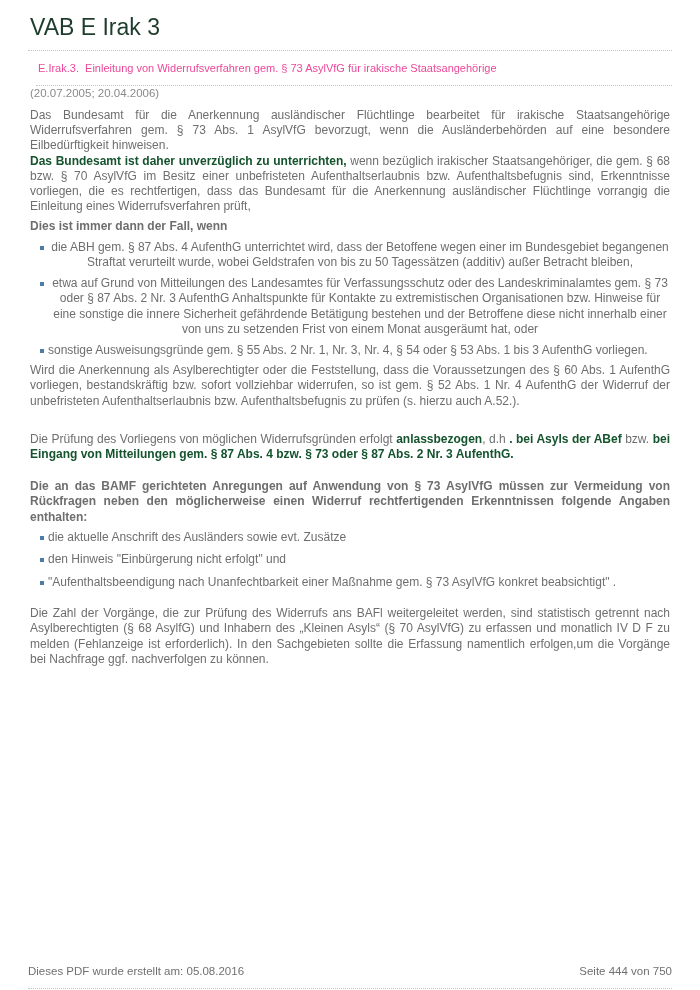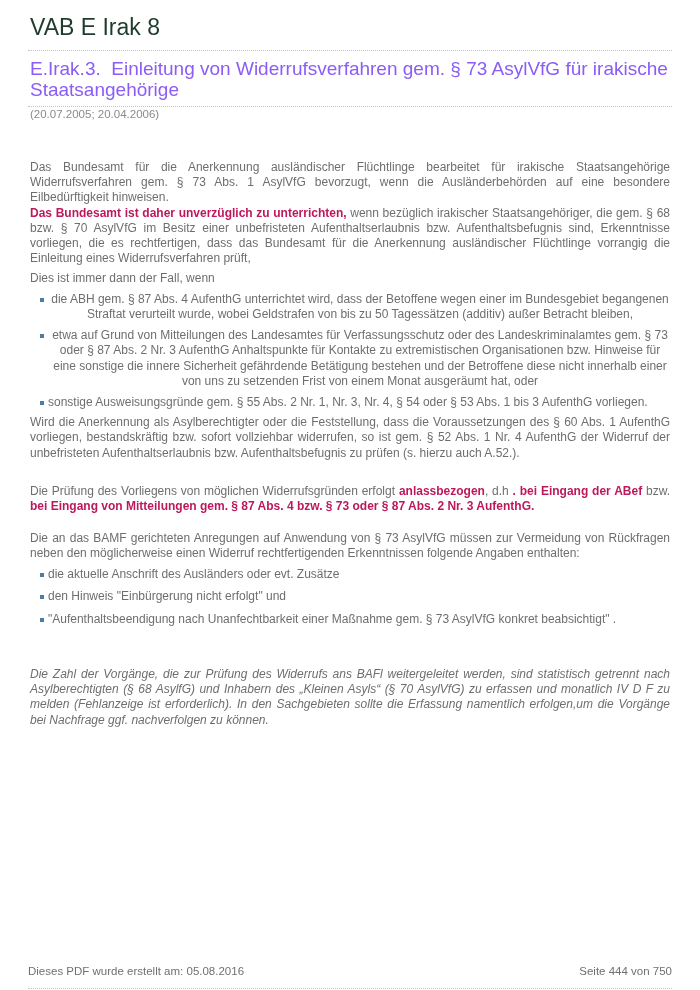--- a/index.html
+++ b/index.html
@@ -23,42 +23,43 @@
     margin-top: 13px;
     padding: 0 2px 9px 2px;
     font-size: 23px;
     line-height: 28px;
     color: #1e3c2c;
     border-bottom: 1px dotted #a9ccd5;
   }
   .section-heading {
     margin-top: 7px;
     padding: 0 2px 6px 2px;
-    font-size: 19px;
+    font-size: 11px;
     line-height: 21px;
-    color: #8b5cf6;
+    color: #ec4899;
     border-bottom: 1px dotted #a9ccd5;
+    margin-left: 8px;
   }
   .doc-dates {
     padding: 0 2px;
     font-size: 11.5px;
     line-height: 14px;
     color: #8a8a8a;
   }
 
   .body-text {
     color: #6e6e6e;
     font-size: 12px;
     line-height: 15.2px;
   }
   p { margin: 0; padding: 0 2px; }
   .just { text-align: justify; }
-  .p-first { margin-top: 39px; }
-  .p-case { margin-top: 5px; }
-  b, strong { font-weight: bold; color: #be185d; }
+  .p-first { margin-top: 8px; }
+  .p-case { margin-top: 5px; font-weight: bold; }
+  b, strong { font-weight: bold; color: #14532d; }
 
   ul.sq-list {
     list-style: none;
     margin: 5px 0 0 0;
     padding: 0 0 0 12px;
     text-align: center;
   }
   ul.sq-list li {
     display: flex;
     line-height: 15.5px;
@@ -67,22 +68,22 @@
   .sq {
     flex: none;
     width: 4px; height: 4px;
     background: #4d7da6;
     margin: 6px 4px 0 0;
   }
   ul.list-2 li { margin-bottom: 7px; }
 
   .p-wird   { }
   .p-pruef  { margin-top: 23px; }
-  .p-bamf   { margin-top: 17px; }
-  .p-zahl   { margin-top: 40px; font-style: italic; }
+  .p-bamf   { margin-top: 17px; font-weight: bold; }
+  .p-zahl   { margin-top: 16px; }
 
   .footer {
     position: absolute;
     left: 28px; right: 28px;
     top: 964px;
     display: flex;
     justify-content: space-between;
     font-size: 11.5px;
     line-height: 15px;
     color: #707070;
@@ -95,21 +96,21 @@
     border-top: 1px dotted #a9ccd5;
     height: 0;
   }
 </style>
 </head>
 <body>
 
 <div class="page">
 
 
-  <div class="doc-title">VAB E Irak 8</div>
+  <div class="doc-title">VAB E Irak 3</div>
 
   <div class="section-heading">E.Irak.3.&nbsp; Einleitung von Widerrufsverfahren gem. § 73 AsylVfG für irakische Staatsangehörige</div>
 
   <div class="doc-dates">(20.07.2005; 20.04.2006)</div>
 
   <div class="body-text">
 
     <p class="just p-first">Das Bundesamt für die Anerkennung ausländischer Flüchtlinge bearbeitet für irakische Staatsangehörige Widerrufsverfahren gem. § 73 Abs. 1 AsylVfG bevorzugt, wenn die Ausländerbehörden auf eine besondere Eilbedürftigkeit hinweisen.</p>
 
     <p class="just"><b>Das Bundesamt ist daher unverzüglich zu unterrichten,</b><span> wenn bezüglich irakischer Staatsangehöriger, die gem. § 68 bzw. § 70 AsylVfG im Besitz einer unbefristeten Aufenthaltserlaubnis bzw. Aufenthaltsbefugnis sind, Erkenntnisse vorliegen, die es rechtfertigen, dass das Bundesamt für die Anerkennung ausländischer Flüchtlinge vorrangig die Einleitung eines Widerrufsverfahren prüft,</span></p>
@@ -126,28 +127,28 @@
           <span>etwa auf Grund von Mitteilungen des Landesamtes für Verfassungsschutz oder des Landeskriminalamtes gem. § 73 oder § 87 Abs. 2 Nr. 3 AufenthG Anhaltspunkte für Kontakte zu extremistischen Organisationen bzw. Hinweise für eine sonstige die innere Sicherheit gefährdende Betätigung bestehen und der Betroffene diese nicht innerhalb einer von uns zu setzenden Frist von einem Monat ausgeräumt hat, oder</span>
         </li>
       <li>
           <span class="sq"></span>
           <span>sonstige Ausweisungsgründe gem. § 55 Abs. 2 Nr. 1, Nr. 3, Nr. 4, § 54 oder § 53 Abs. 1 bis 3 AufenthG vorliegen.</span>
         </li>
     </ul>
 
     <p class="just p-wird">Wird die Anerkennung als Asylberechtigter oder die Feststellung, dass die Voraussetzungen des § 60 Abs. 1 AufenthG vorliegen, bestandskräftig bzw. sofort vollziehbar widerrufen, so ist gem. § 52 Abs. 1 Nr. 4 AufenthG der Widerruf der unbefristeten Aufenthaltserlaubnis bzw. Aufenthaltsbefugnis zu prüfen (s. hierzu auch A.52.).</p>
 
-    <p class="just p-pruef"><span>Die Prüfung des Vorliegens von möglichen Widerrufsgründen erfolgt </span><b>anlassbezogen</b><span>, d.h </span><b>. bei Eingang der ABef </b><span>bzw. </span><b>bei Eingang von Mitteilungen gem. § 87 Abs. 4 bzw. § 73 oder § 87 Abs. 2 Nr. 3 AufenthG.</b></p>
+    <p class="just p-pruef"><span>Die Prüfung des Vorliegens von möglichen Widerrufsgründen erfolgt </span><b>anlassbezogen</b><span>, d.h </span><b>. bei Asyls der ABef </b><span>bzw. </span><b>bei Eingang von Mitteilungen gem. § 87 Abs. 4 bzw. § 73 oder § 87 Abs. 2 Nr. 3 AufenthG.</b></p>
 
     <p class="just p-bamf">Die an das BAMF gerichteten Anregungen auf Anwendung von § 73 AsylVfG müssen zur Vermeidung von Rückfragen neben den möglicherweise einen Widerruf rechtfertigenden Erkenntnissen folgende Angaben enthalten:</p>
 
     <ul class="sq-list list-2">
       <li>
           <span class="sq"></span>
-          <span>die aktuelle Anschrift des Ausländers oder evt. Zusätze</span>
+          <span>die aktuelle Anschrift des Ausländers sowie evt. Zusätze</span>
         </li>
       <li>
           <span class="sq"></span>
           <span>den Hinweis "Einbürgerung nicht erfolgt" und</span>
         </li>
       <li>
           <span class="sq"></span>
           <span>"Aufenthaltsbeendigung nach Unanfechtbarkeit einer Maßnahme gem. § 73 AsylVfG konkret beabsichtigt" .</span>
         </li>
     </ul>

